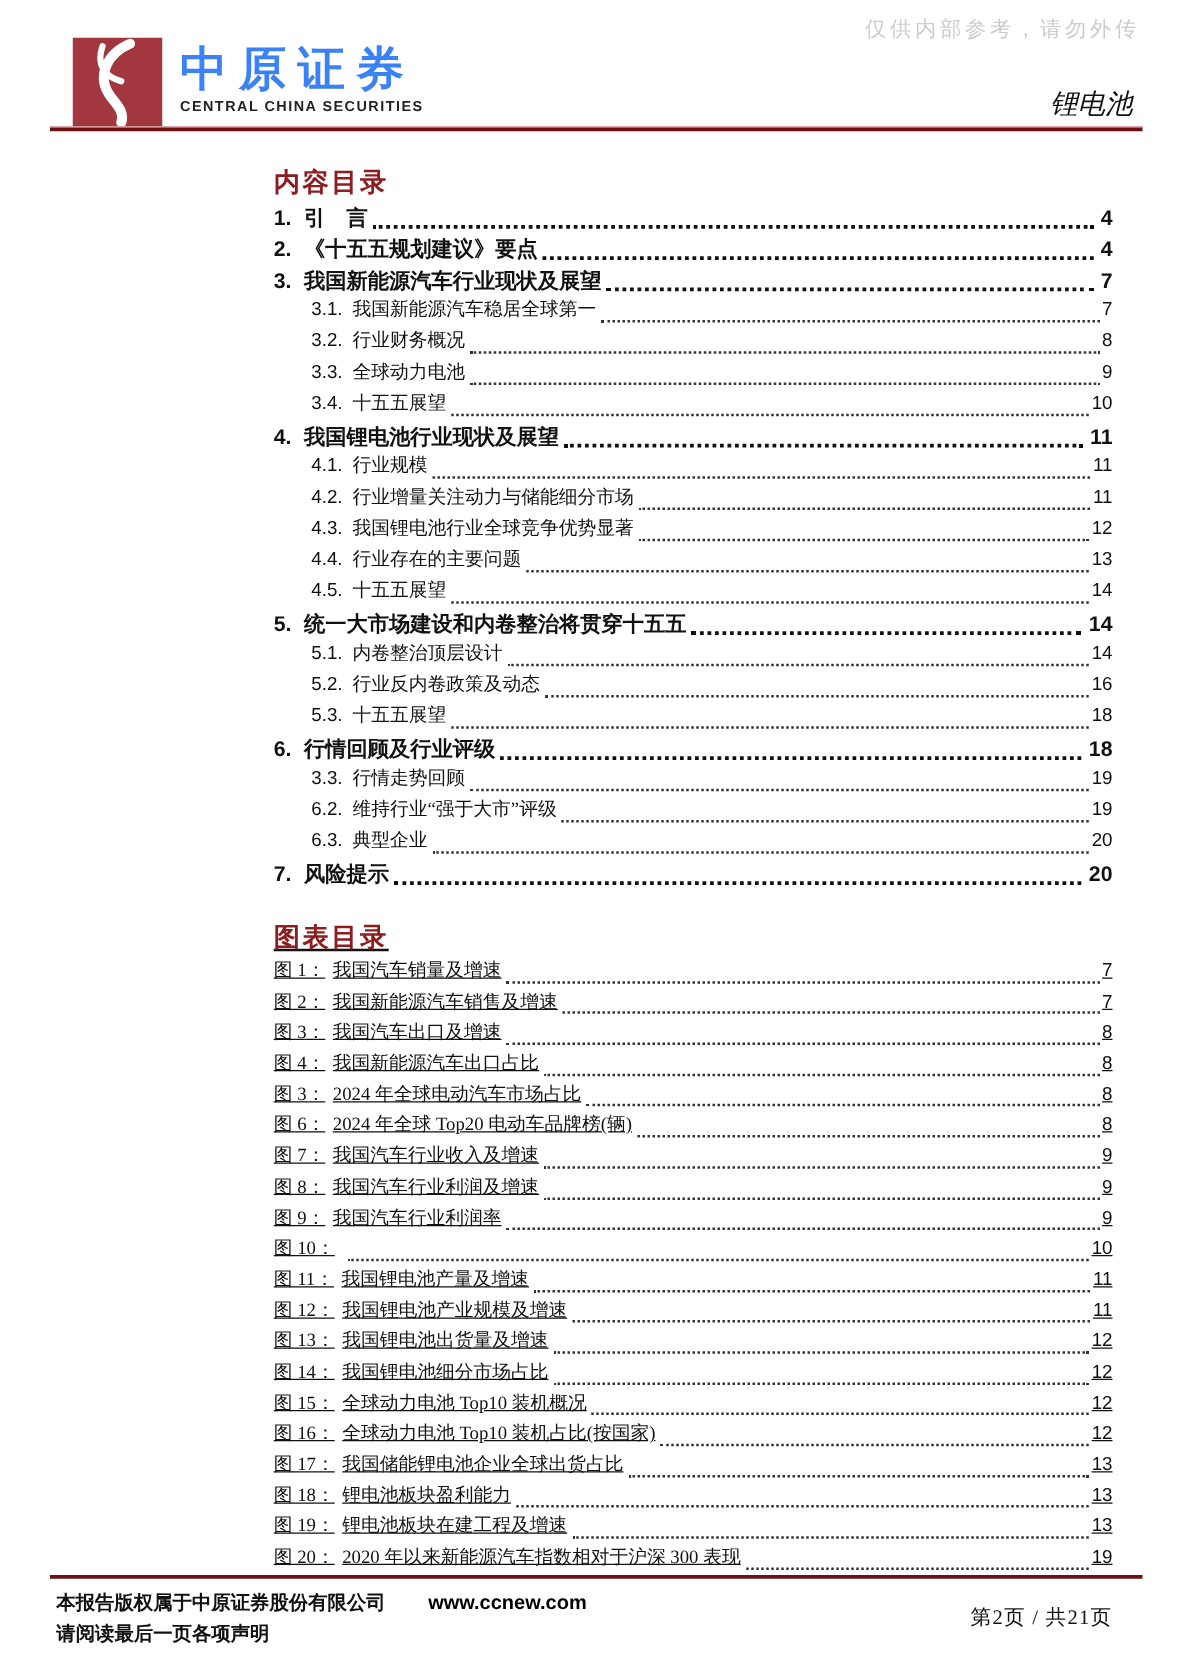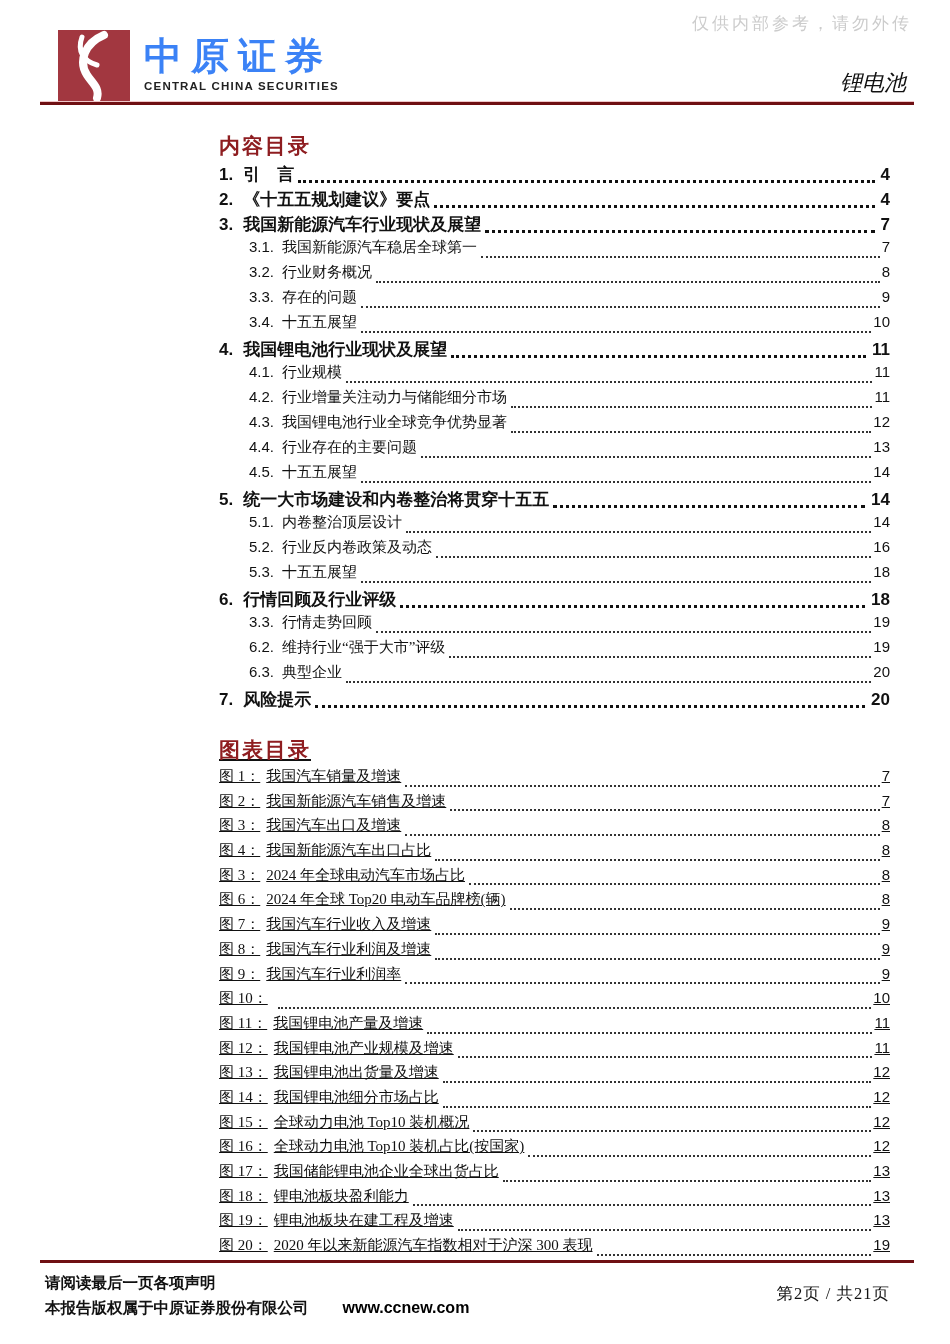--- a/index.html
+++ b/index.html
@@ -107,21 +107,21 @@
     <span class="pg">7</span>
   </div>
         <div class="row toc-row l2">
     <span class="num">3.2.</span>
     <span class="title">行业财务概况</span>
     <span class="dots"></span>
     <span class="pg">8</span>
   </div>
         <div class="row toc-row l2">
     <span class="num">3.3.</span>
-    <span class="title">存在的问题</span>
+    <span class="title">全球动力电池</span>
     <span class="dots"></span>
     <span class="pg">9</span>
   </div>
         <div class="row toc-row l2">
     <span class="num">3.4.</span>
     <span class="title">十五五展望</span>
     <span class="dots"></span>
     <span class="pg">10</span>
   </div>
         <div class="row toc-row">
@@ -337,20 +337,20 @@
     <span class="label">图 20：</span>
     <span class="title">2020 年以来新能源汽车指数相对于沪深 300 表现</span>
     <span class="dots"></span>
     <span class="pg">19</span>
   </div>
       </div>
   </div>
 
   <div class="footer-rule"></div>
   <div class="footer-left">
-    <div>请阅读最后一页各项声明</div>
     <div>
       <span>本报告版权属于中原证券股份有限公司</span><a class="site" href="#">www.ccnew.com</a>
     </div>
+    <div>请阅读最后一页各项声明</div>
   </div>
   <div class="footer-page">第2页  /  共21页</div>
 
 </div>
 
 </body></html>

